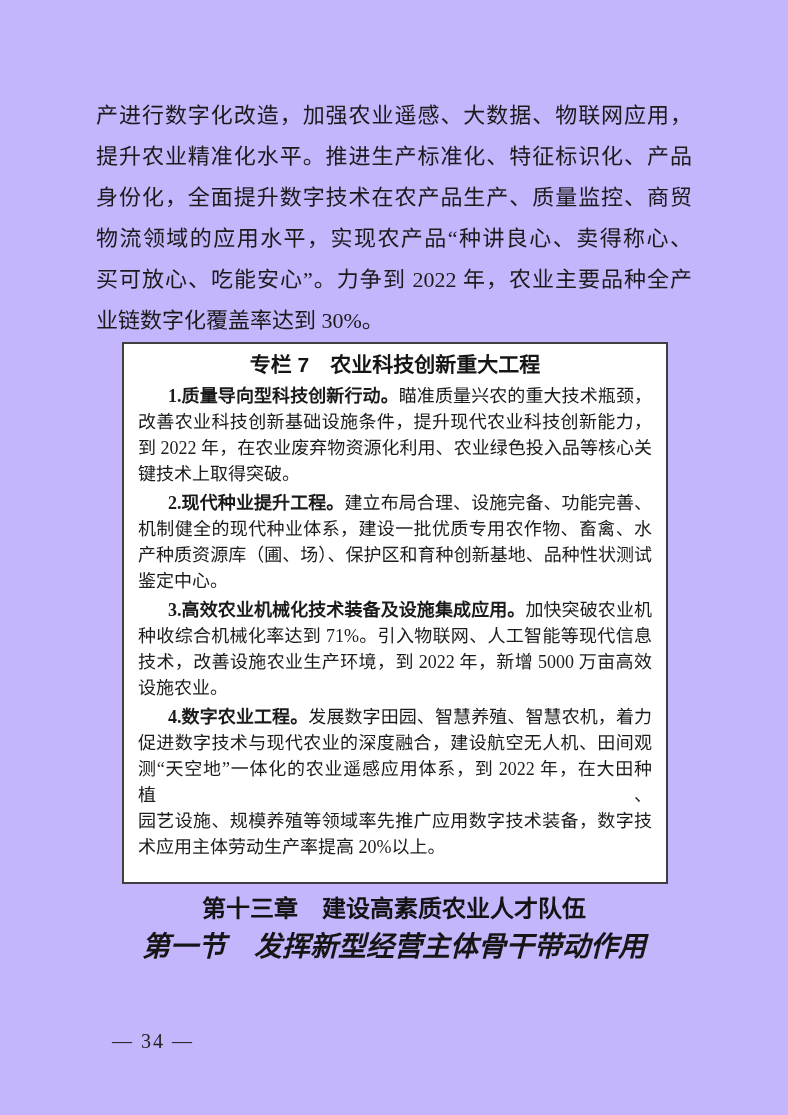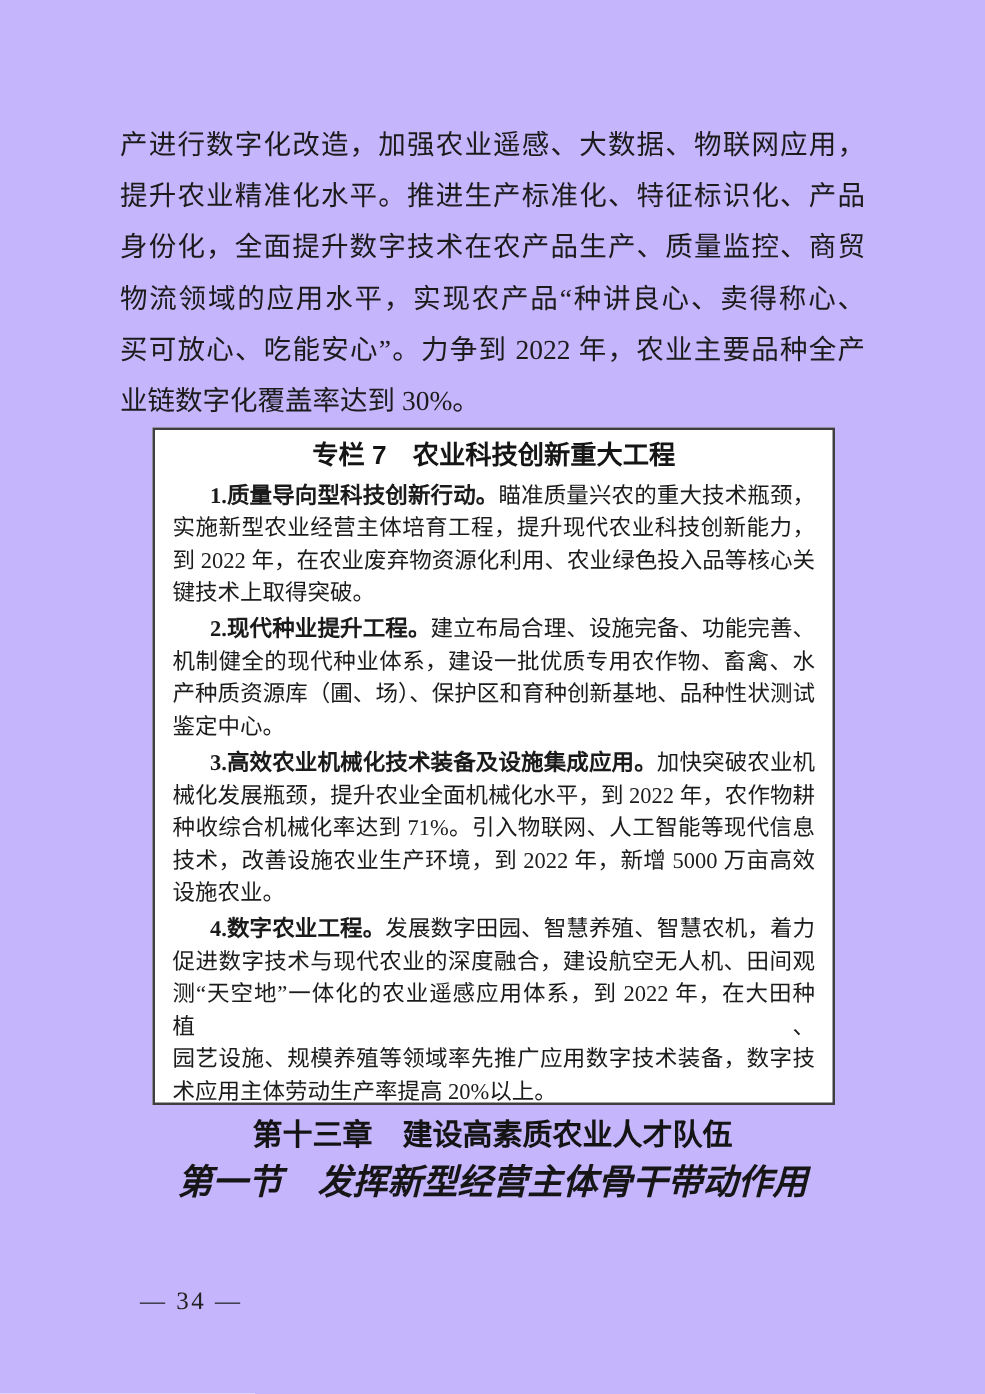--- a/index.html
+++ b/index.html
@@ -118,33 +118,32 @@
       <div class="body-line j">物流领域的应用水平，实现农产品“种讲良心、卖得称心、</div>
       <div class="body-line j">买可放心、吃能安心”。力争到 2022 年，农业主要品种全产</div>
       <div class="body-line">业链数字化覆盖率达到 30%。</div>
     </div>
 
   <div class="feature-box">
     <div class="box-title">专栏 7　农业科技创新重大工程</div>
     <div>
         <div class="box-item">
           <div class="box-line j first"><span class="box-lead">1.质量导向型科技创新行动。</span><span>瞄准质量兴农的重大技术瓶颈，</span></div>
-          <div class="box-line j">实施新型农业经营主体培育工程，提升现代农业科技创新能力，</div>
+          <div class="box-line j">改善农业科技创新基础设施条件，提升现代农业科技创新能力，</div>
           <div class="box-line j">到 2022 年，在农业废弃物资源化利用、农业绿色投入品等核心关</div>
           <div class="box-line">键技术上取得突破。</div>
         </div>
         <div class="box-item">
           <div class="box-line j first"><span class="box-lead">2.现代种业提升工程。</span><span>建立布局合理、设施完备、功能完善、</span></div>
           <div class="box-line j">机制健全的现代种业体系，建设一批优质专用农作物、畜禽、水</div>
           <div class="box-line j">产种质资源库（圃、场）、保护区和育种创新基地、品种性状测试</div>
           <div class="box-line">鉴定中心。</div>
         </div>
         <div class="box-item">
           <div class="box-line j first"><span class="box-lead">3.高效农业机械化技术装备及设施集成应用。</span><span>加快突破农业机</span></div>
-          <div class="box-line j">械化发展瓶颈，提升农业全面机械化水平，到 2022 年，农作物耕</div>
           <div class="box-line j">种收综合机械化率达到 71%。引入物联网、人工智能等现代信息</div>
           <div class="box-line j">技术，改善设施农业生产环境，到 2022 年，新增 5000 万亩高效</div>
           <div class="box-line">设施农业。</div>
         </div>
         <div class="box-item">
           <div class="box-line j first"><span class="box-lead">4.数字农业工程。</span><span>发展数字田园、智慧养殖、智慧农机，着力</span></div>
           <div class="box-line j">促进数字技术与现代农业的深度融合，建设航空无人机、田间观</div>
           <div class="box-line j">测“天空地”一体化的农业遥感应用体系，到 2022 年，在大田种植、</div>
           <div class="box-line j">园艺设施、规模养殖等领域率先推广应用数字技术装备，数字技</div>
           <div class="box-line">术应用主体劳动生产率提高 20%以上。</div>

